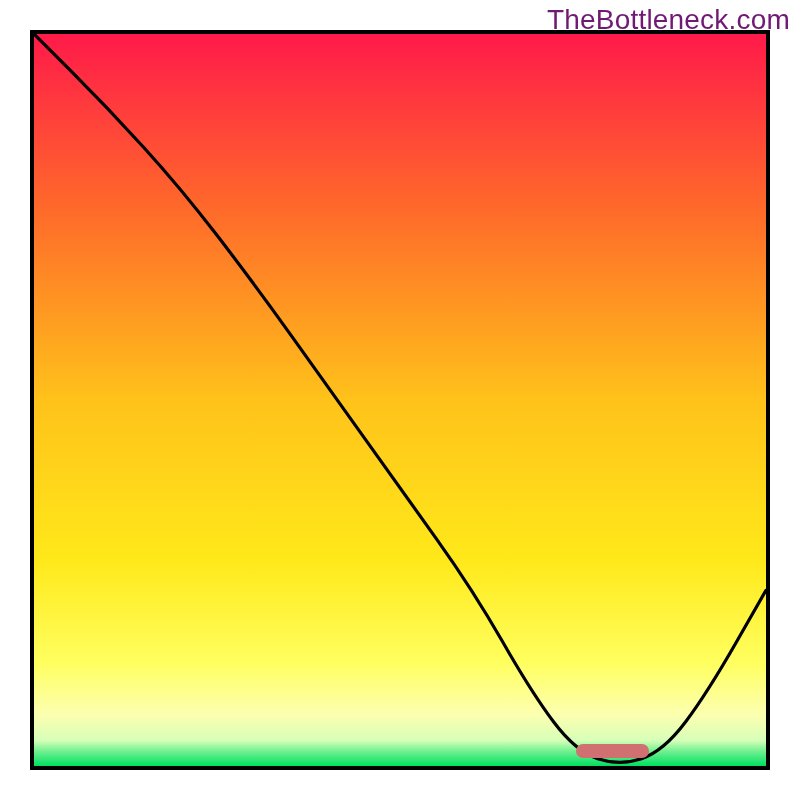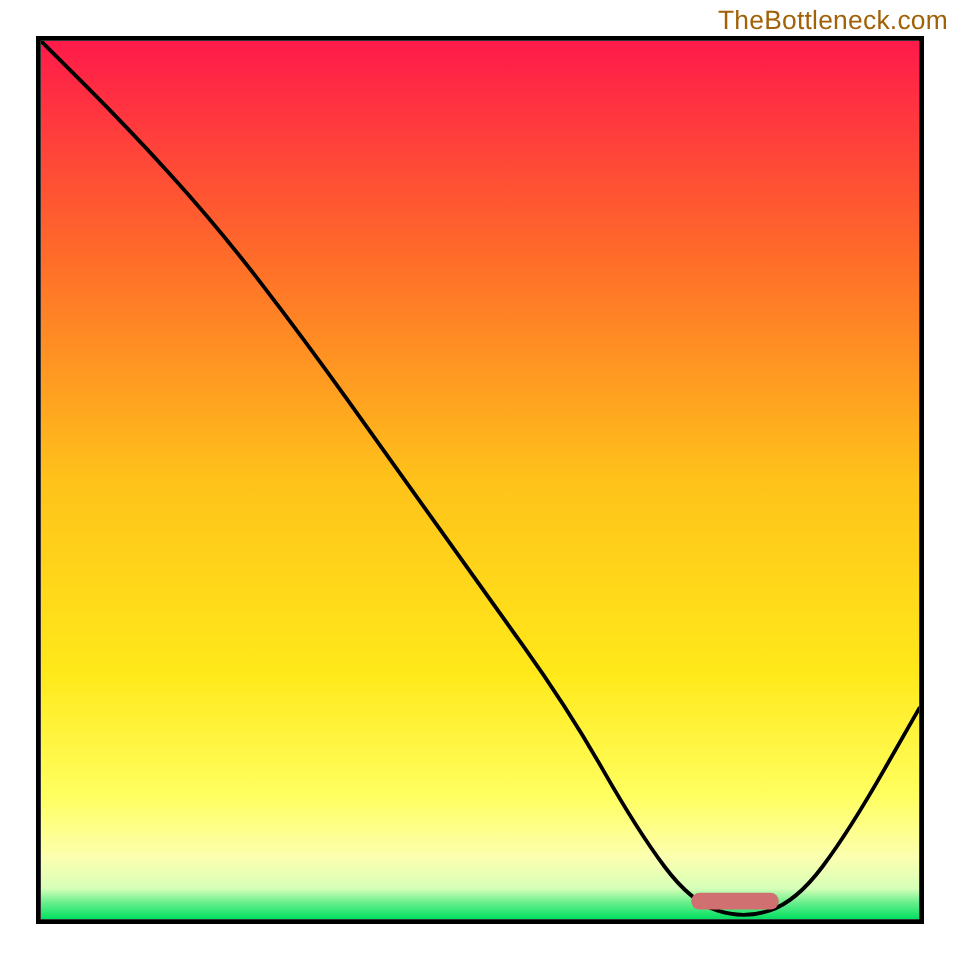--- a/index.html
+++ b/index.html
@@ -14,22 +14,22 @@
   .frame {
     position: relative;
     width: 800px;
     height: 800px;
     box-sizing: border-box;
   }
   .watermark {
     position: absolute;
     top: 4px;
     right: 10px;
-    color: #a16207;
-    font-size: 22px;
+    color: #701a75;
+    font-size: 28px;
     font-weight: 400;
     letter-spacing: 0.2px;
     z-index: 10;
   }
   .plot-area {
     position: absolute;
     left: 30px;
     top: 30px;
     width: 740px;
     height: 740px;

